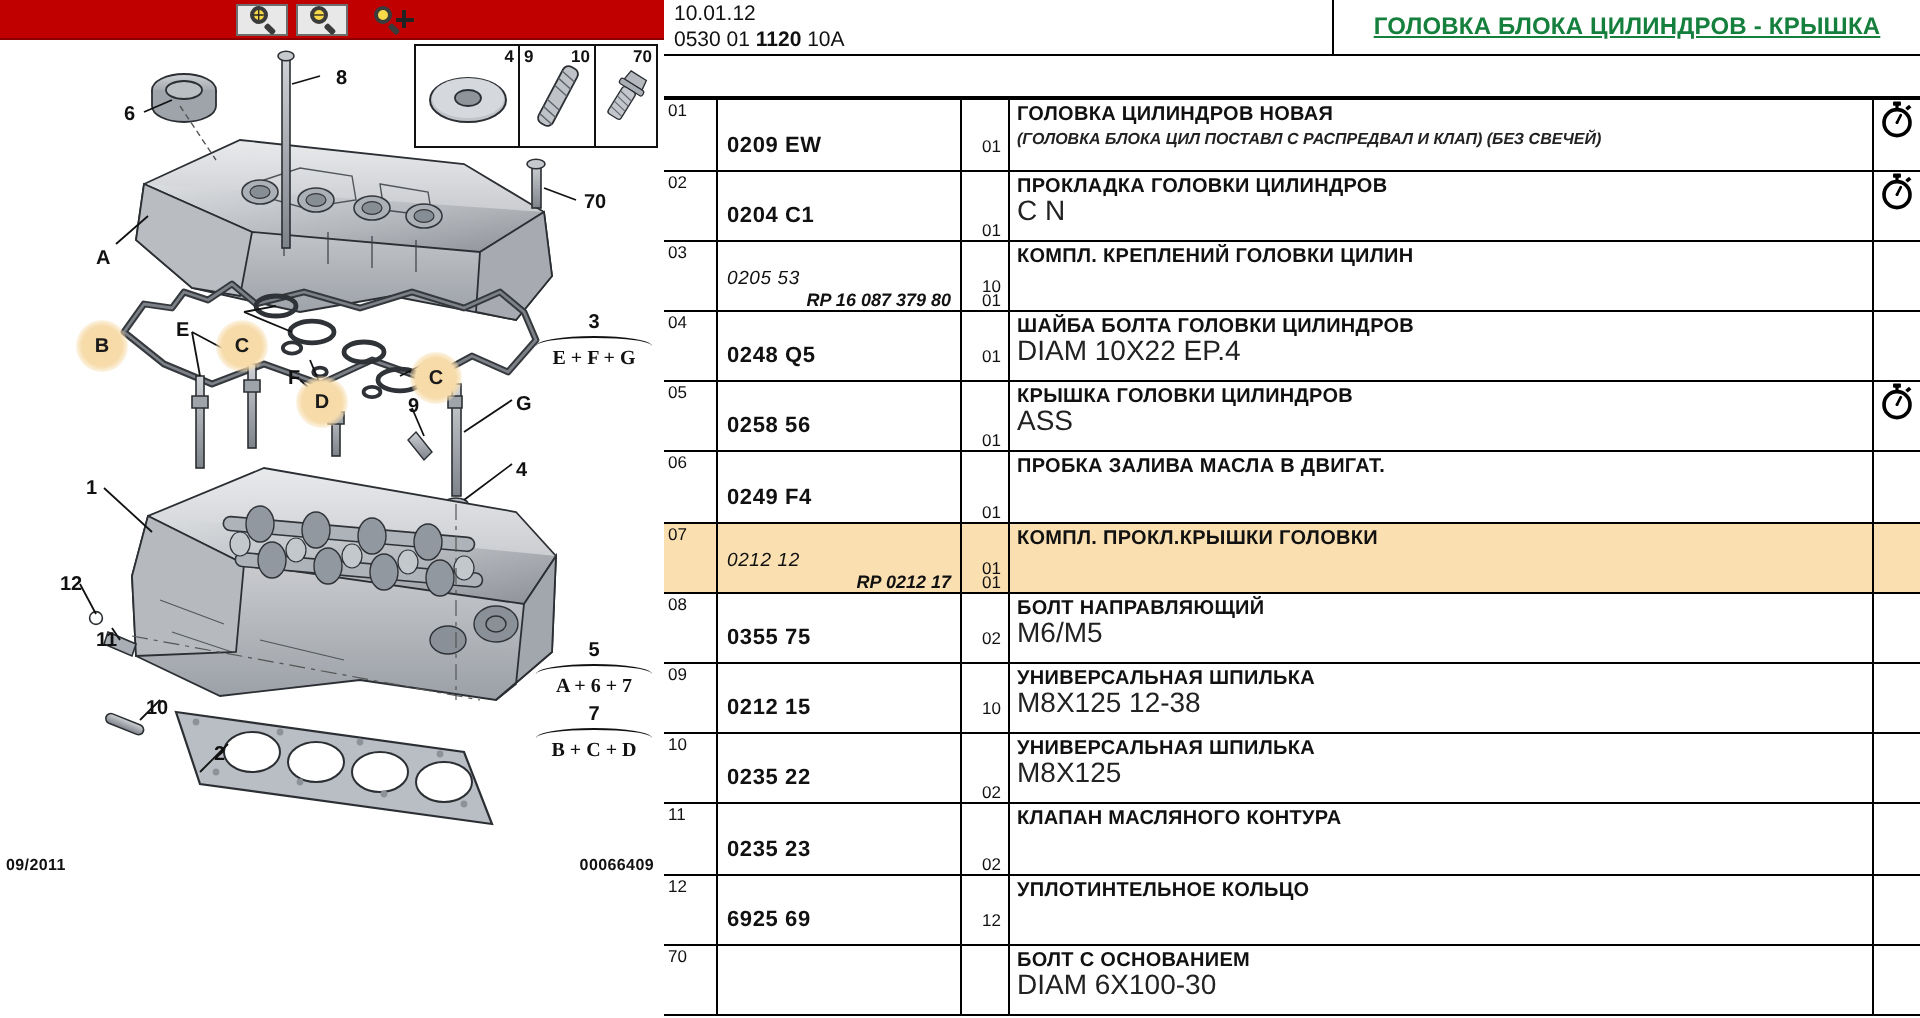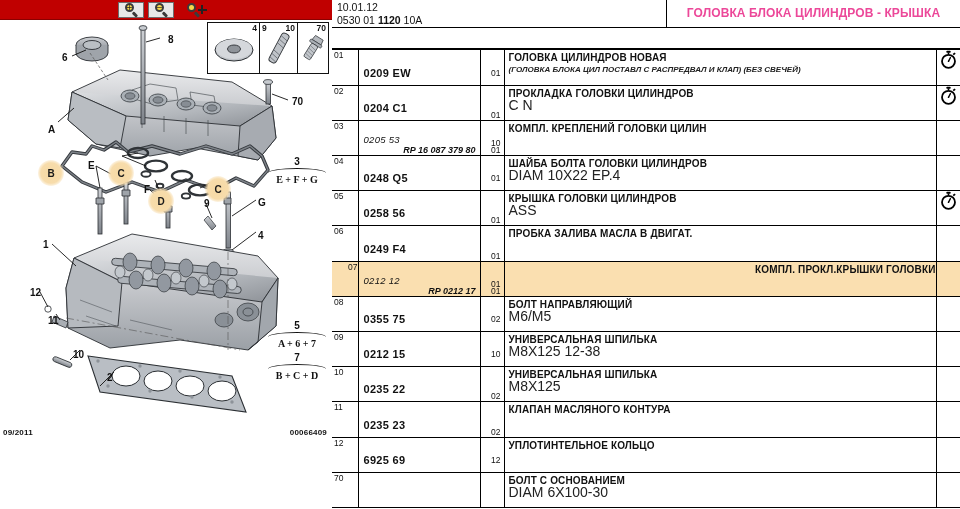--- a/index.html
+++ b/index.html
@@ -183,23 +183,24 @@
     padding: 1px 0 0 5px;
     font-size: 10.5px; color: #111;
     line-height: 13px;
   }
   #ref-codes .l1 { display: block; }
   #ref-codes .l2 { display: block; }
   #ref-codes .bold { font-weight: bold; }
   #ref-title {
     flex: 1;
     display: flex; align-items: center; justify-content: center;
-    font-size: 12px; font-weight: bold; color: #ec4899;
+    font-size: 12px; font-weight: bold; color: #15803d;
     letter-spacing: .1px;
     padding-bottom: 2px;
+    text-decoration: underline;
   }
   #spacer-band {
     height: 21px; flex: 0 0 21px;
     background: #fff;
     border-bottom: 1px solid #000;
   }
   #table-wrap {
     flex: 1;
     border-top: 1px solid #000;
     overflow: hidden;
@@ -262,21 +263,21 @@
     font-size: 10px; font-weight: bold; color: #111;
     letter-spacing: .15px; line-height: 12px;
     white-space: nowrap;
   }
   .desc-sub {
     font-size: 14px; color: #222; line-height: 11px;
     white-space: nowrap;
   }
   .desc-sub.ital { font-style: italic; font-weight: bold; font-size: 8px; }
   tr.hl td { background: #fadfb0; }
-  tr.hl .idx, tr.hl .desc-main { color: #111; text-align: right; }
+  tr.hl .idx, tr.hl .desc-main { color: #111; }
 
   .ico-box {
     display: flex; align-items: center; justify-content: center;
     height: 100%;
   }
   .stopwatch { width: 19px; height: 19px; display: block; }
 </style>
 </head>
 <body>
 

